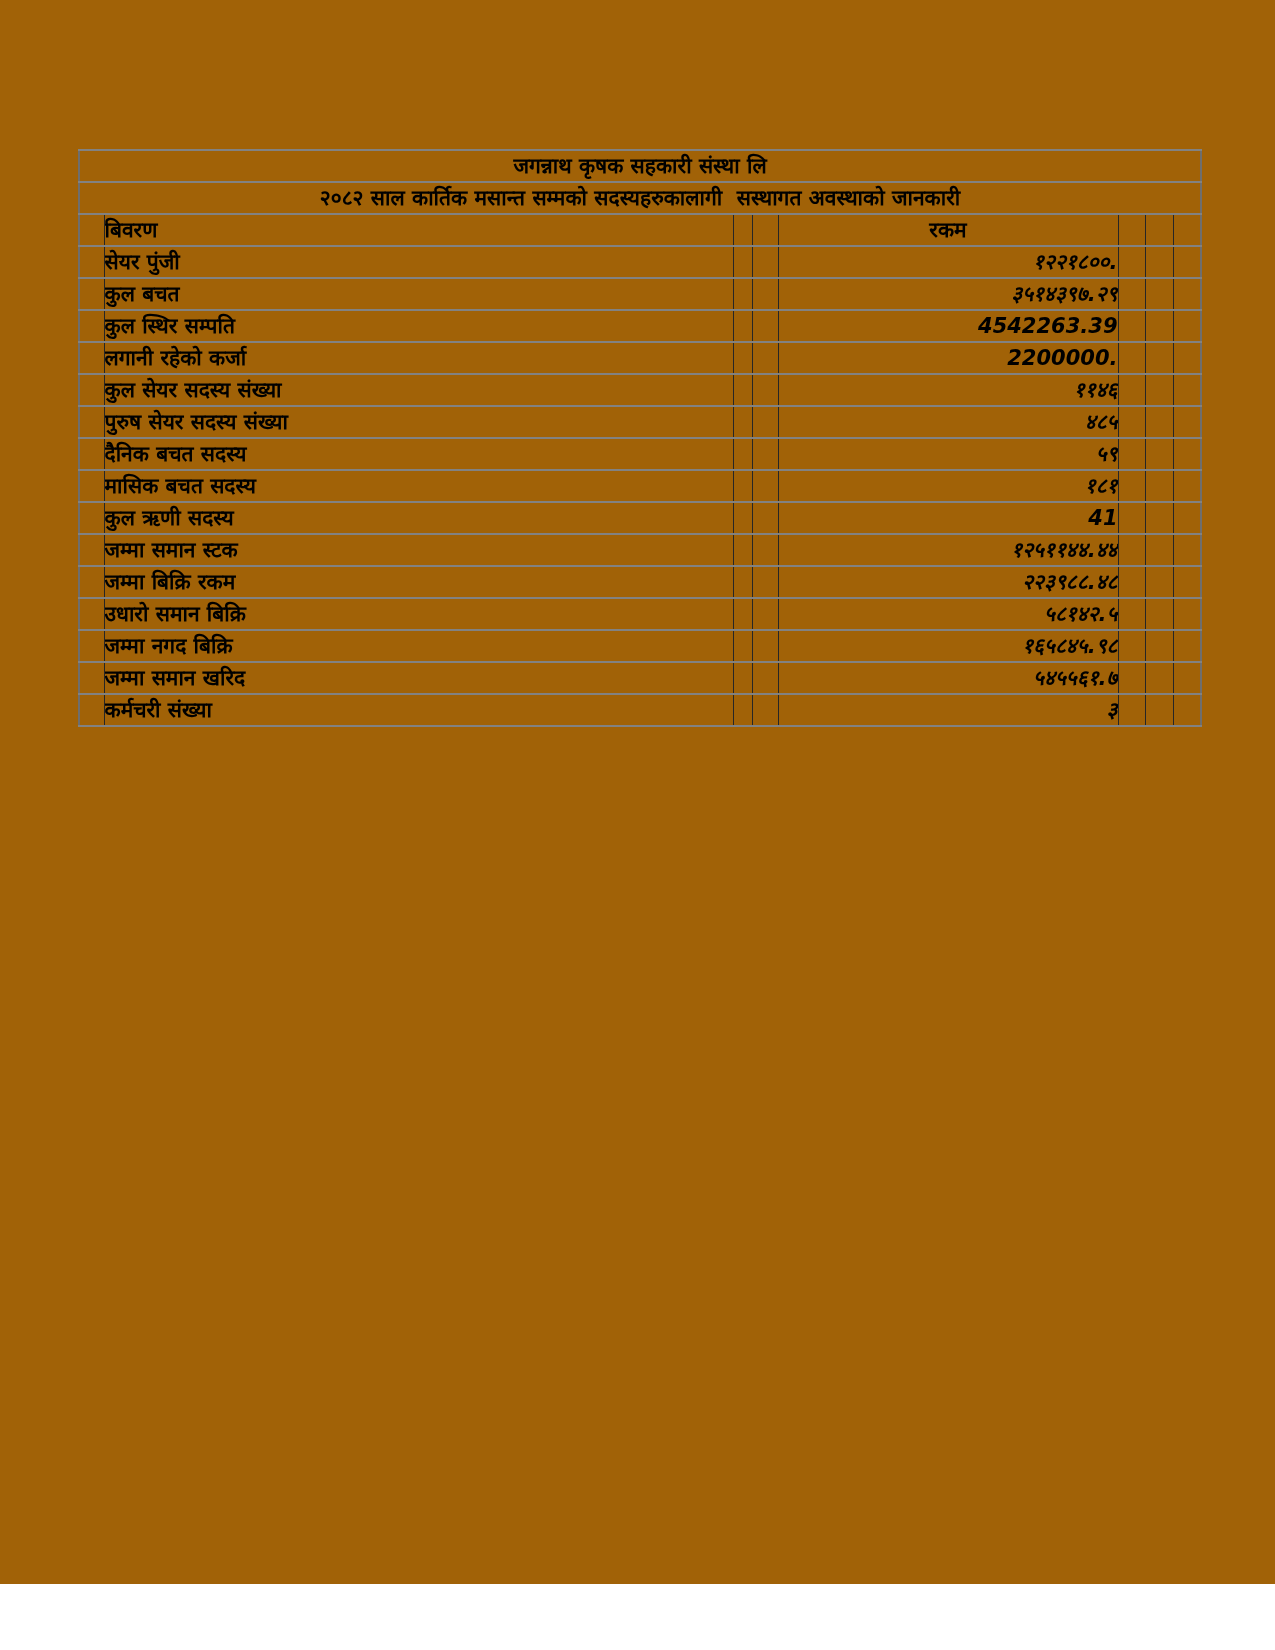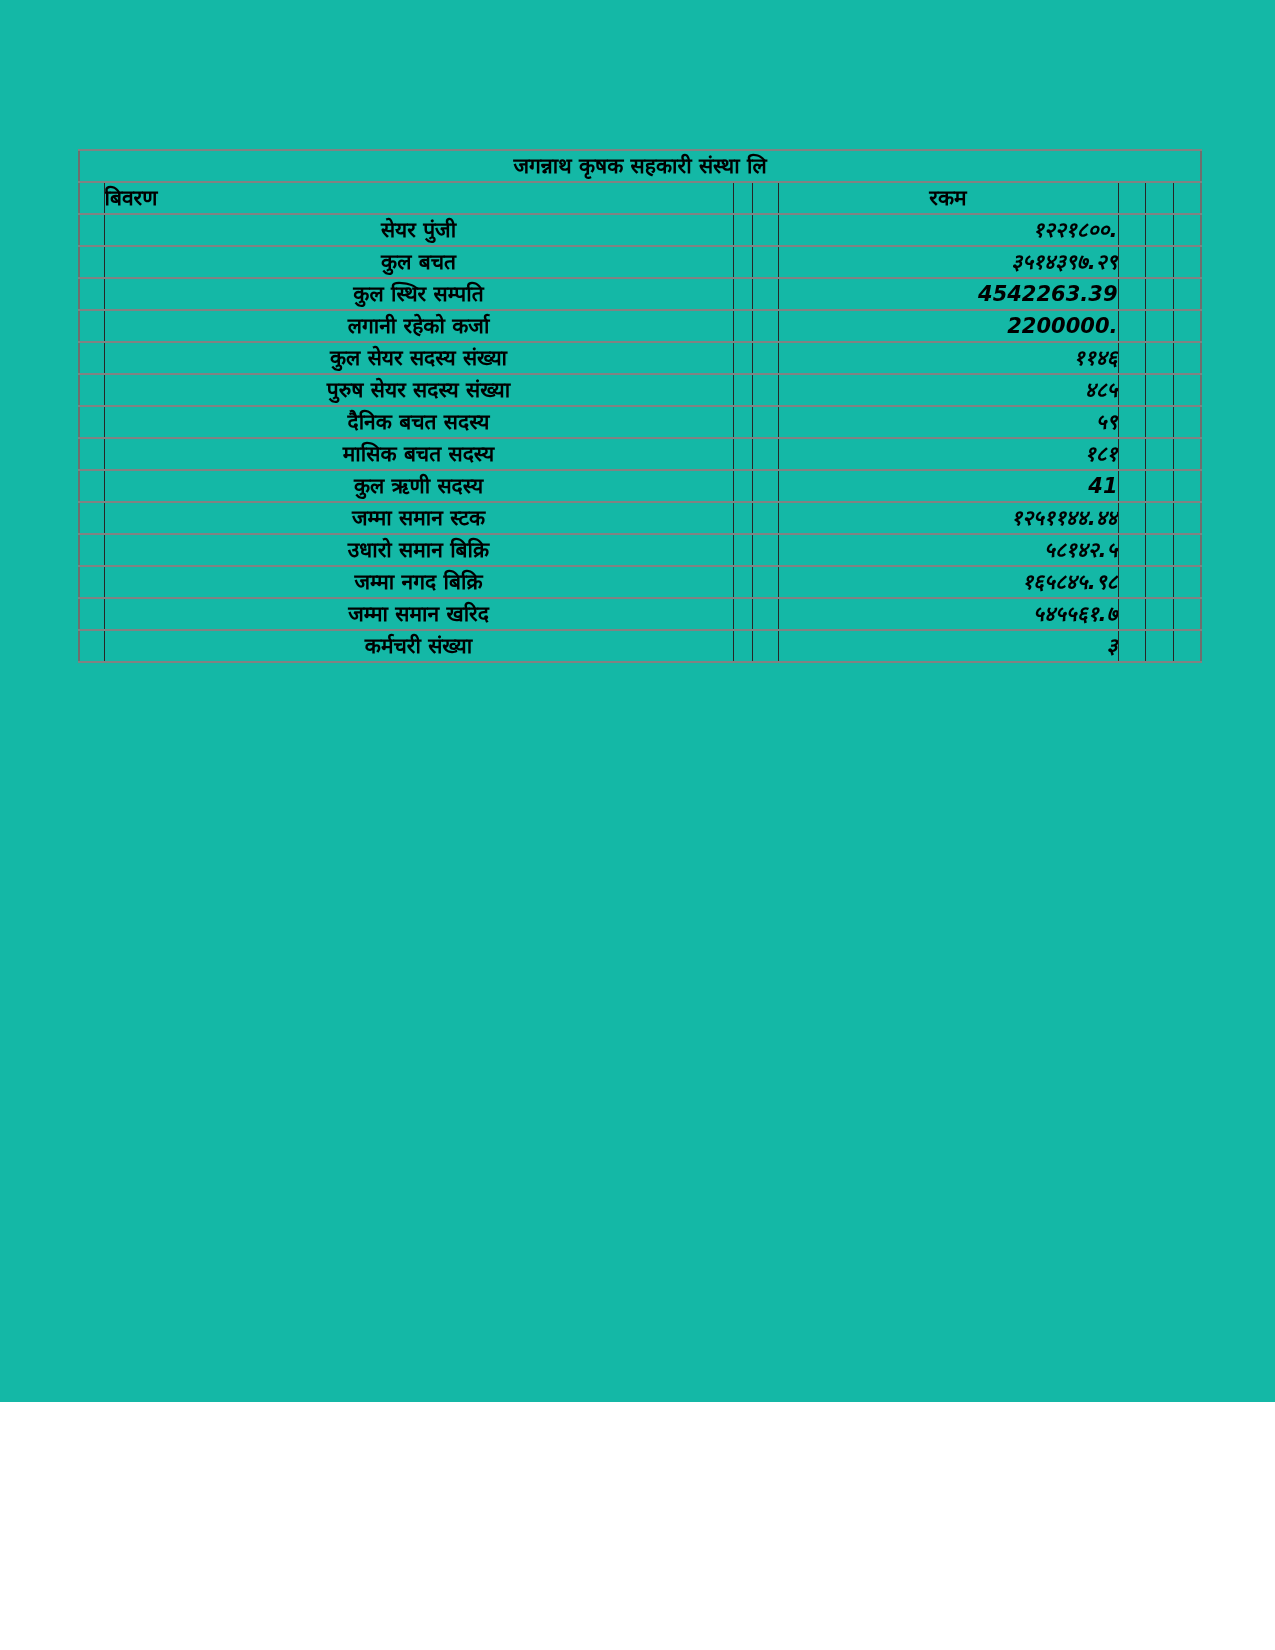--- a/index.html
+++ b/index.html
@@ -3,22 +3,22 @@
 <meta charset="utf-8">
 <style>
   html, body {
     margin: 0;
     padding: 0;
     background: #ffffff;
   }
   .page {
     position: relative;
     width: 1275px;
-    height: 1402px;
-    background: #14b8a6;
+    height: 1584px;
+    background: #a16207;
     font-family: "DejaVu Sans", sans-serif;
     color: #000000;
     overflow: hidden;
   }
   table.report {
     position: absolute;
     left: 78px;
     top: 149px;
     width: 1122px;
     border-collapse: collapse;
@@ -39,21 +39,21 @@
     white-space: pre;
     vertical-align: middle;
   }
   td.title-cell {
     text-align: center;
     height: 31px;
     border-left: none;
     border-right: none;
   }
   td.label-cell {
-    text-align: center;
+    text-align: left;
     padding-left: 8px;
   }
   td.value-cell {
     text-align: right;
     padding-right: 8px;
     font-style: italic;
   }
   td.header-desc {
     text-align: left;
     padding-left: 8px;
@@ -79,20 +79,23 @@
       <col style="width:340px">
       <col style="width:27px">
       <col style="width:28px">
       <col style="width:28px">
     </colgroup>
     <tbody>
       <tr>
         <td class="title-cell" colspan="8">जगन्नाथ कृषक सहकारी संस्था लि</td>
       </tr>
       <tr>
+        <td class="title-cell" colspan="8">२०८२ साल कार्तिक मसान्त सम्मको सदस्यहरुकालागी  सस्थागत अवस्थाको जानकारी</td>
+      </tr>
+      <tr>
         <td class="blank-cell"></td>
         <td class="header-desc">बिवरण</td>
         <td class="blank-cell"></td>
         <td class="blank-cell"></td>
         <td class="header-amt">रकम</td>
         <td class="blank-cell"></td>
         <td class="blank-cell"></td>
         <td class="blank-cell"></td>
       </tr>
     </tbody>
@@ -186,20 +189,30 @@
     <td class="blank-cell"></td>
     <td class="blank-cell"></td>
     <td class="blank-cell"></td>
   </tr>
         <tr>
     <td class="blank-cell"></td>
     <td class="label-cell">जम्मा समान स्टक</td>
     <td class="blank-cell"></td>
     <td class="blank-cell"></td>
     <td class="value-cell">१२५११४४.४४</td>
+    <td class="blank-cell"></td>
+    <td class="blank-cell"></td>
+    <td class="blank-cell"></td>
+  </tr>
+        <tr>
+    <td class="blank-cell"></td>
+    <td class="label-cell">जम्मा बिक्रि रकम</td>
+    <td class="blank-cell"></td>
+    <td class="blank-cell"></td>
+    <td class="value-cell">२२३९८८.४८</td>
     <td class="blank-cell"></td>
     <td class="blank-cell"></td>
     <td class="blank-cell"></td>
   </tr>
         <tr>
     <td class="blank-cell"></td>
     <td class="label-cell">उधारो समान बिक्रि</td>
     <td class="blank-cell"></td>
     <td class="blank-cell"></td>
     <td class="value-cell">५८१४२.५</td>

